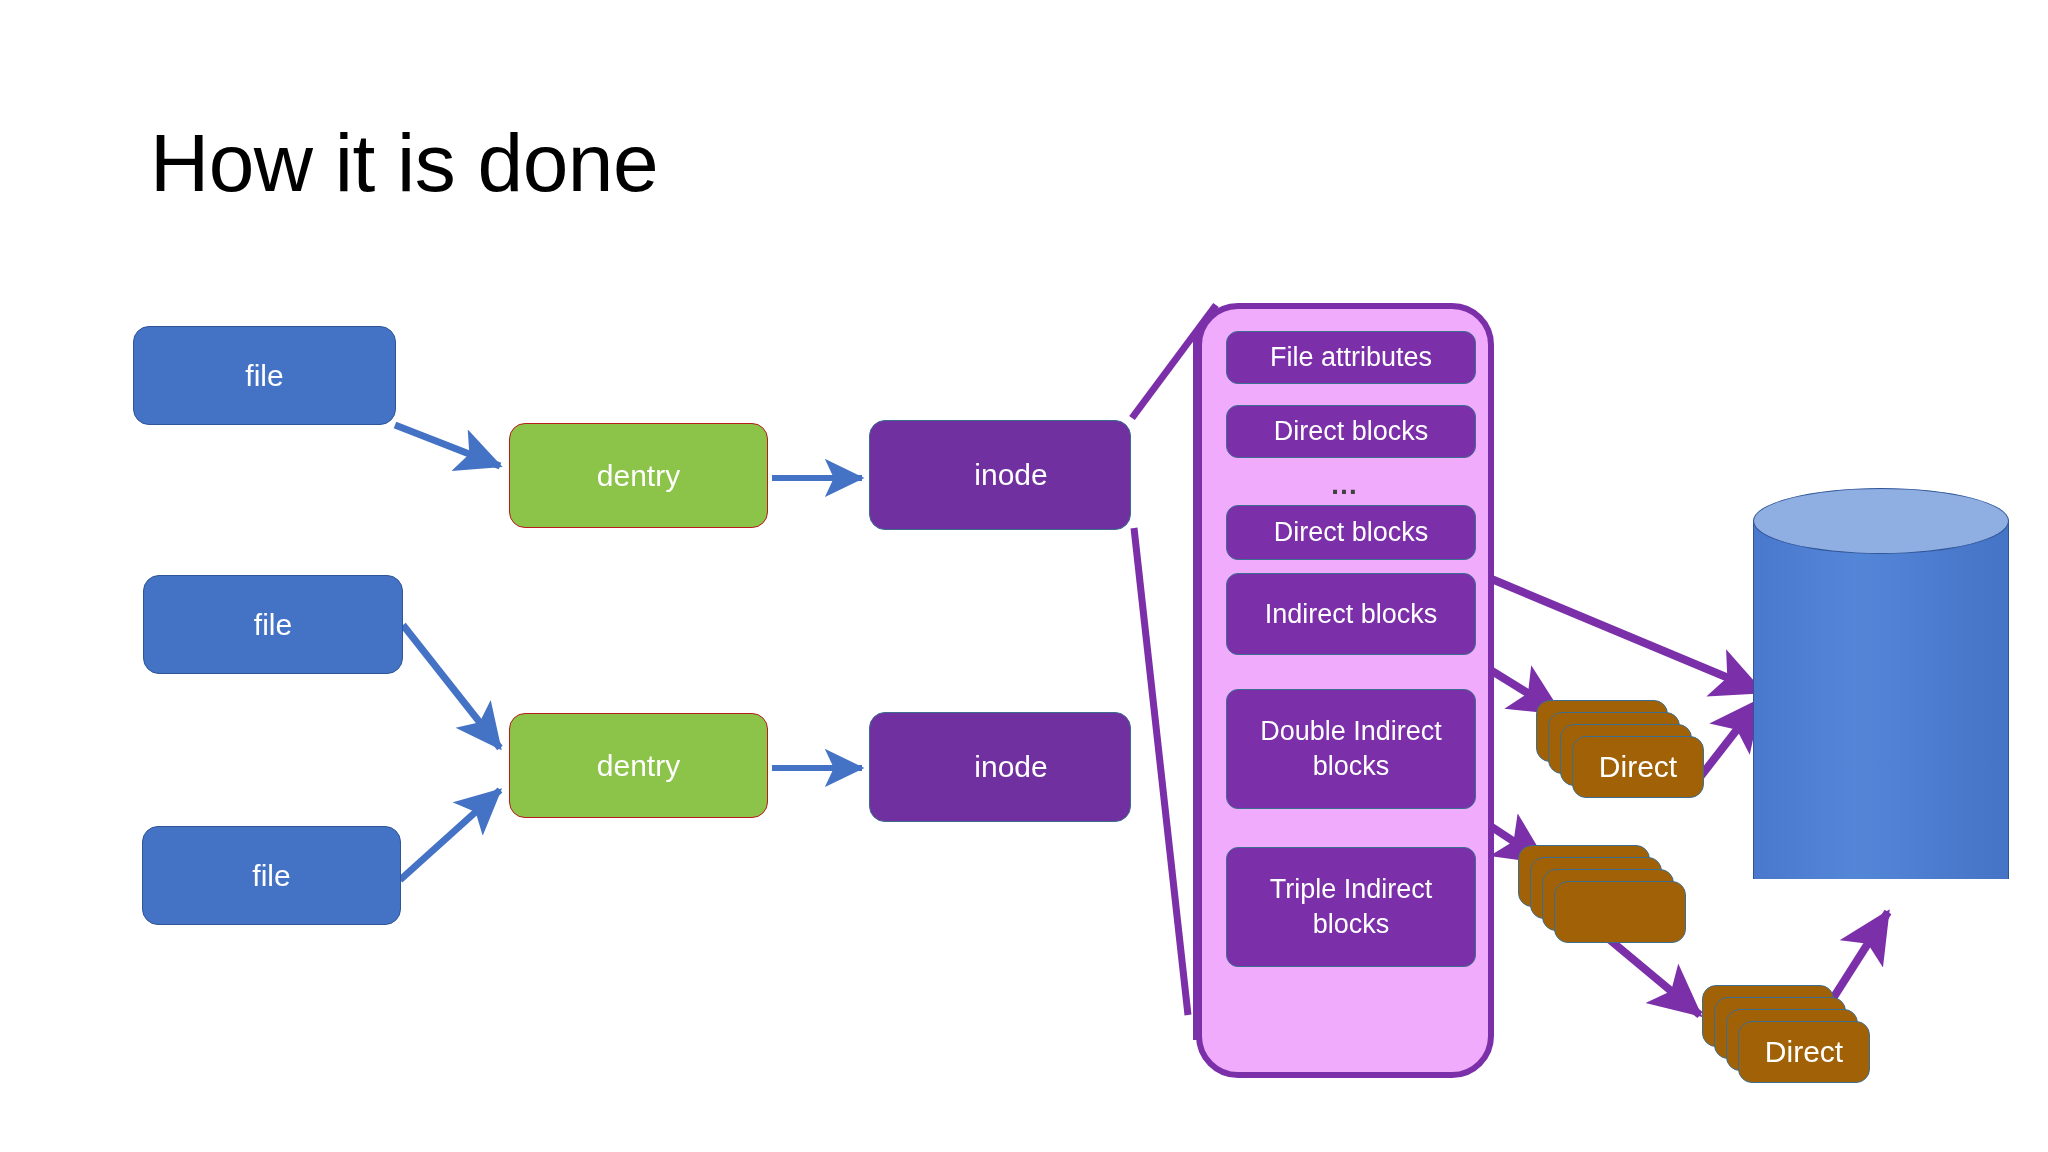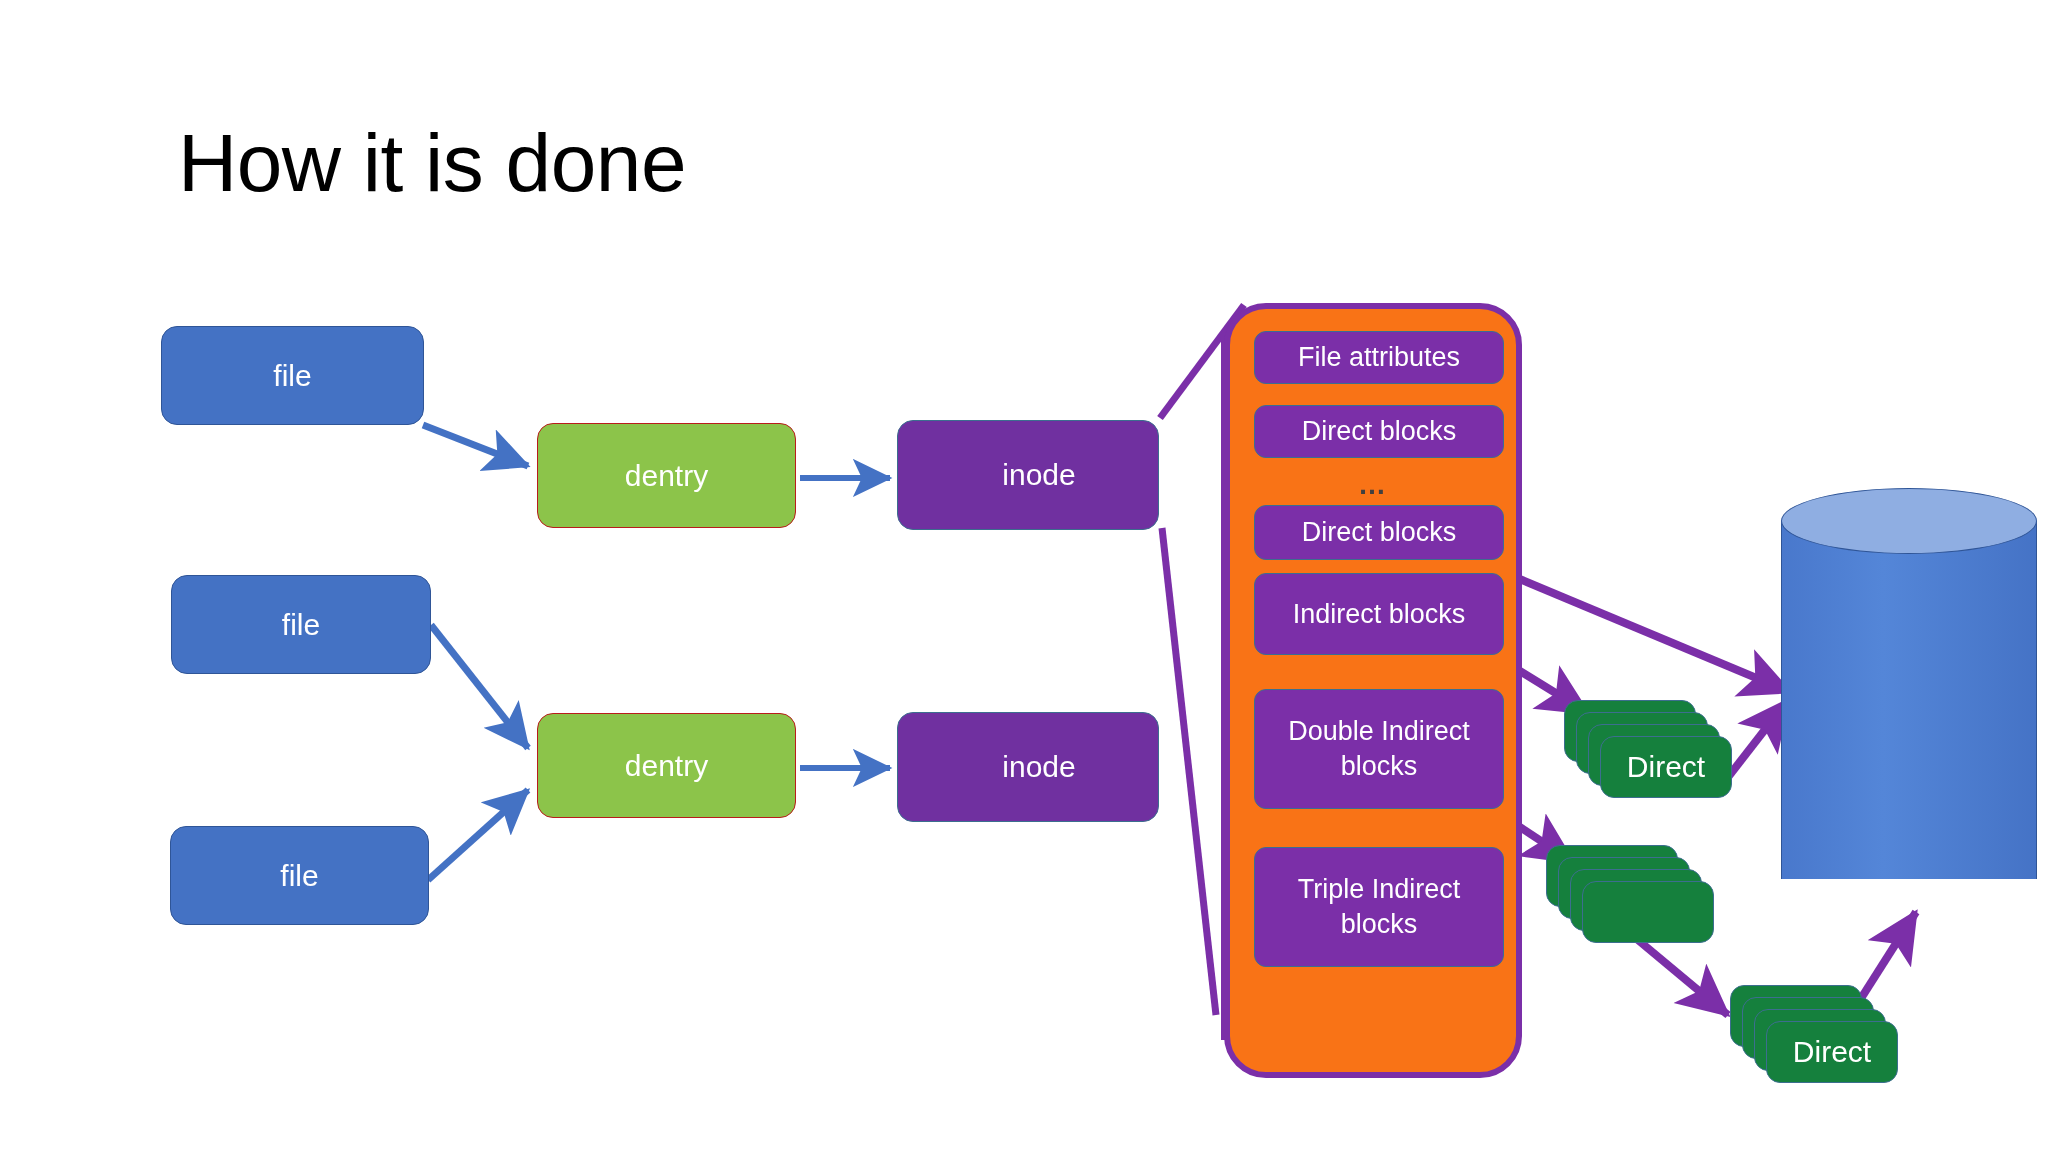--- a/index.html
+++ b/index.html
@@ -11,21 +11,20 @@
     width: 2048px;
     height: 1152px;
     position: relative;
     overflow: hidden;
     font-family: "Liberation Sans", sans-serif;
   }
   #slide {
     position: absolute;
     inset: 0;
     background: #ffffff;
-    margin-left: 28px;
   }
   #title {
     position: absolute;
     left: 150px;
     top: 122px;
     font-size: 82px;
     font-weight: 300;
     letter-spacing: -0.5px;
     color: #000000;
     white-space: nowrap;
@@ -62,21 +61,21 @@
   
   #inode-panel {
     position: absolute;
     left: 1196px;
     top: 303px;
     width: 298px;
     height: 775px;
     box-sizing: border-box;
     border: 6px solid #7B2FA8;
     border-radius: 42px;
-    background: #f97316;
+    background: #f0abfc;
   }
   .field {
     position: absolute;
     box-sizing: border-box;
     display: flex;
     align-items: center;
     justify-content: center;
     text-align: center;
     color: #ffffff;
     background: #7B2FA8;
@@ -100,21 +99,21 @@
   .stack {
     position: absolute;
     width: 168px;
     height: 100px;
   }
   .stack .card {
     position: absolute;
     box-sizing: border-box;
     width: 132px;
     height: 62px;
-    background: #15803d;
+    background: #a16207;
     border: 1px solid #3C6E8F;
     border-radius: 14px;
   }
   .stack .card.top {
     display: flex;
     align-items: center;
     justify-content: center;
     color: #ffffff;
     font-size: 30px;
   }

